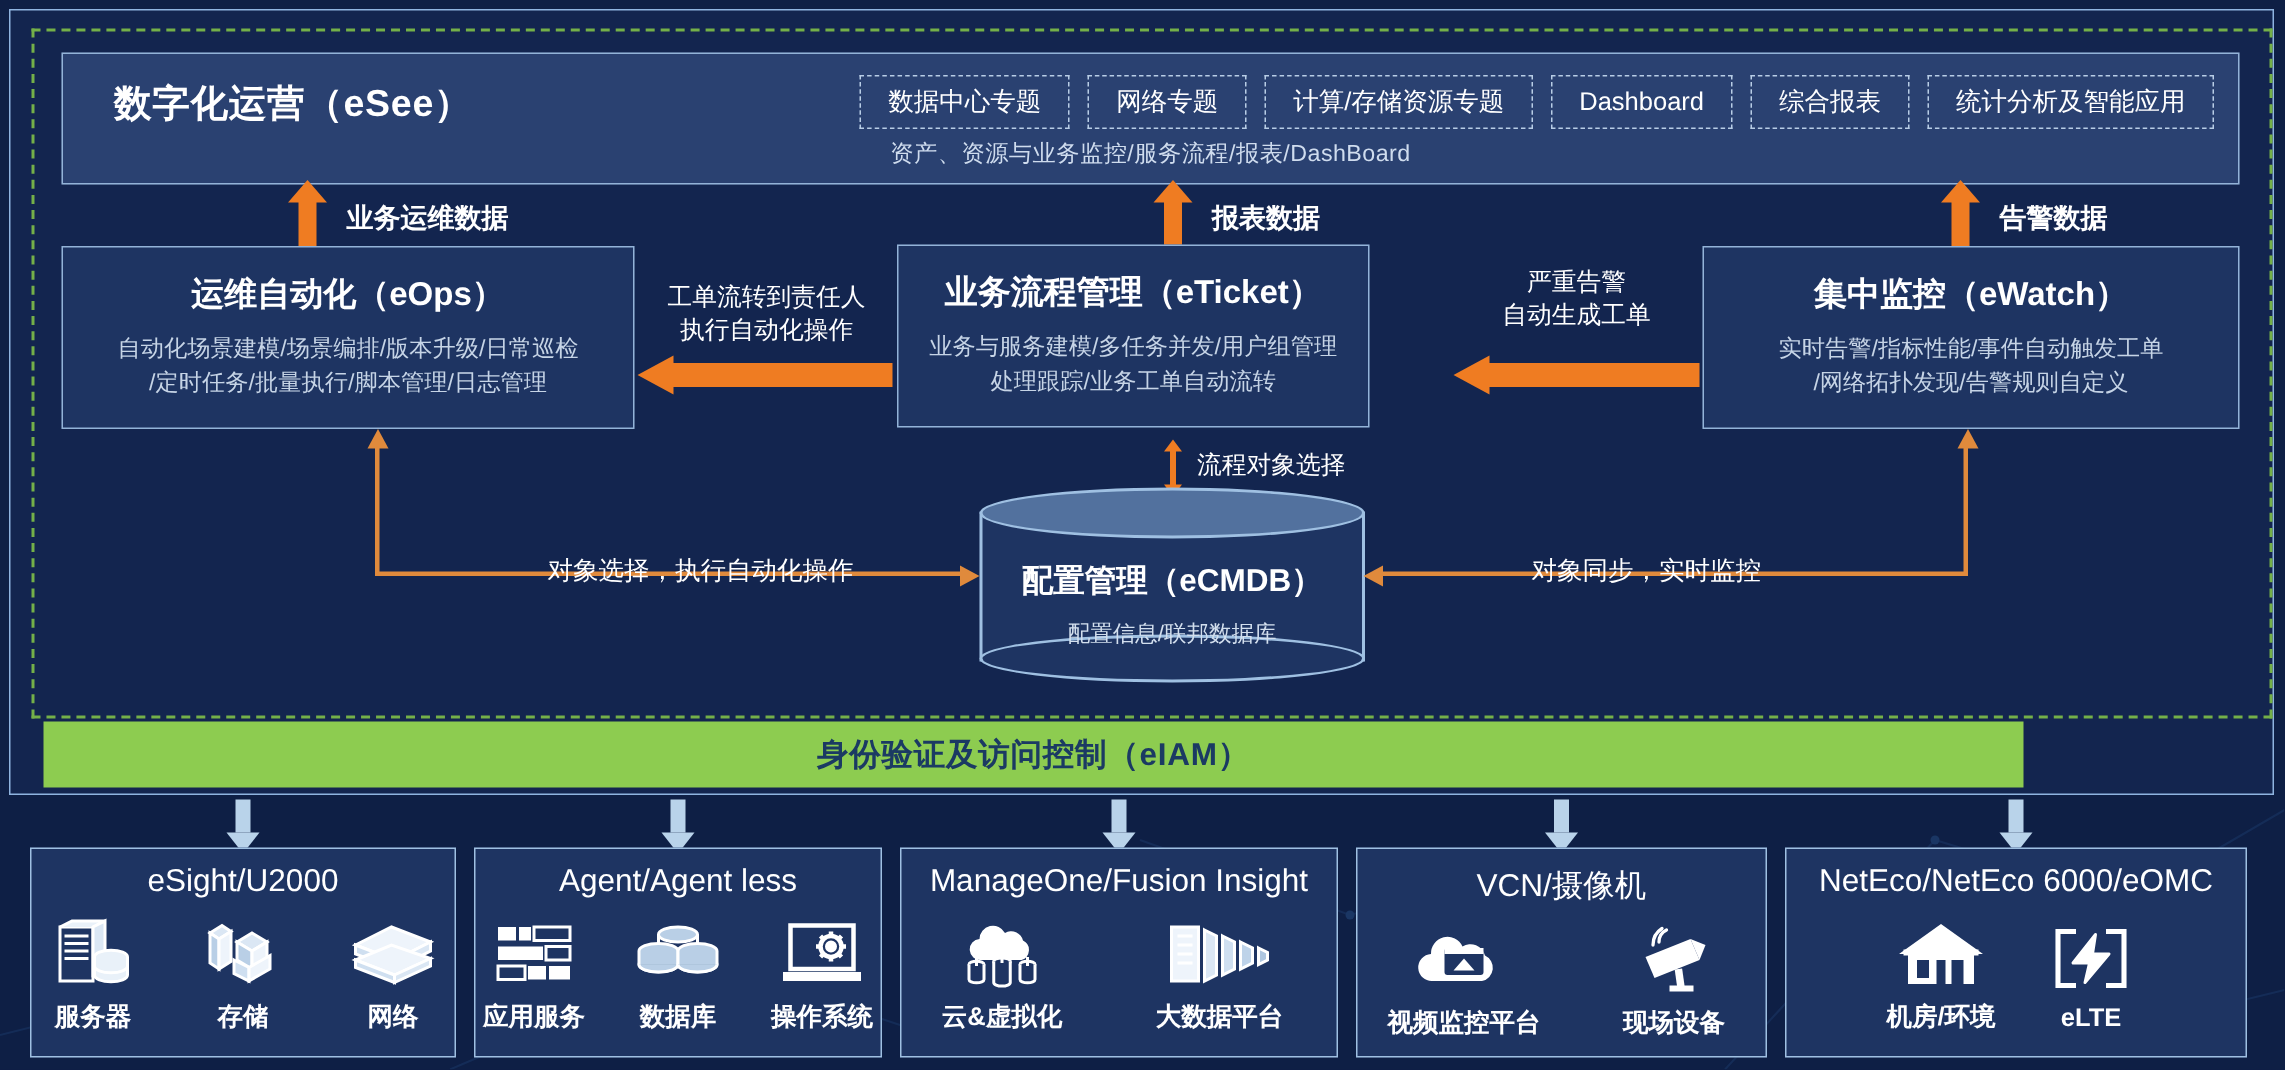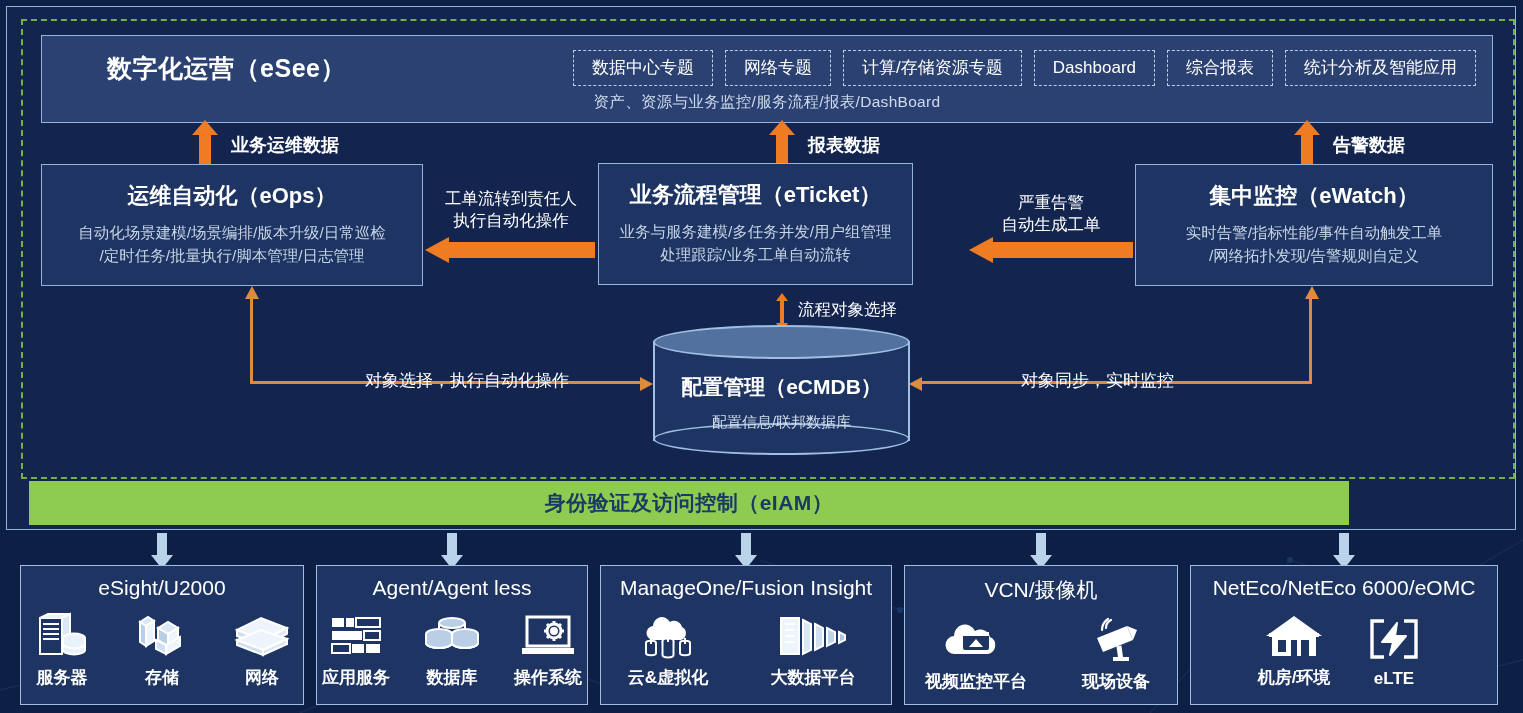--- a/index.html
+++ b/index.html
@@ -26,21 +26,20 @@
 
   
   .esee {
     position: absolute; left: 34px; top: 28px; width: 1452px; height: 88px;
     background: #2a4171; border: 1px solid #93b3d8;
   }
   .esee-title {
     position: absolute; left: 34px; top: 16px; width: 270px;
     color: #ffffff; font-size: 25px; font-weight: bold; letter-spacing: .5px;
     white-space: nowrap;
-    text-align: right;
   }
   .esee-tabs {
     position: absolute; left: 300px; top: 13px; right: 16px; height: 38px;
     display: flex; gap: 12px; align-items: center; justify-content: flex-end;
   }
   .esee-tab {
     border: 1px dashed #b8cde6; color: #ffffff; font-size: 17px;
     padding: 6px 18px; white-space: nowrap; line-height: 1.3;
   }
   .esee-sub {
@@ -263,21 +262,21 @@
     </div>
     <div class="h-label" style="left:424px; top:180px; width:160px;">
       <div>工单流转到责任人</div>
       <div>执行自动化操作</div>
     </div>
 
     <div class="h-arrow-left" style="left:962px; top:230px; width:164px;">
       <div class="head"></div>
         <div class="shaft"></div>
     </div>
-    <div class="h-label" style="left:966px; top:184px; width:156px;">
+    <div class="h-label" style="left:966px; top:170px; width:156px;">
       <div>严重告警</div>
       <div>自动生成工单</div>
     </div>
 
     <div class="bi-arrow" style="left:769px; top:286px; height:38px;">
       <div class="v-head-up"></div>
         <div class="v-shaft"></div>
         <div class="v-head-dn"></div>
     </div>
     <div class="thin-label" style="left:791px; top:292px;">流程对象选择</div>

